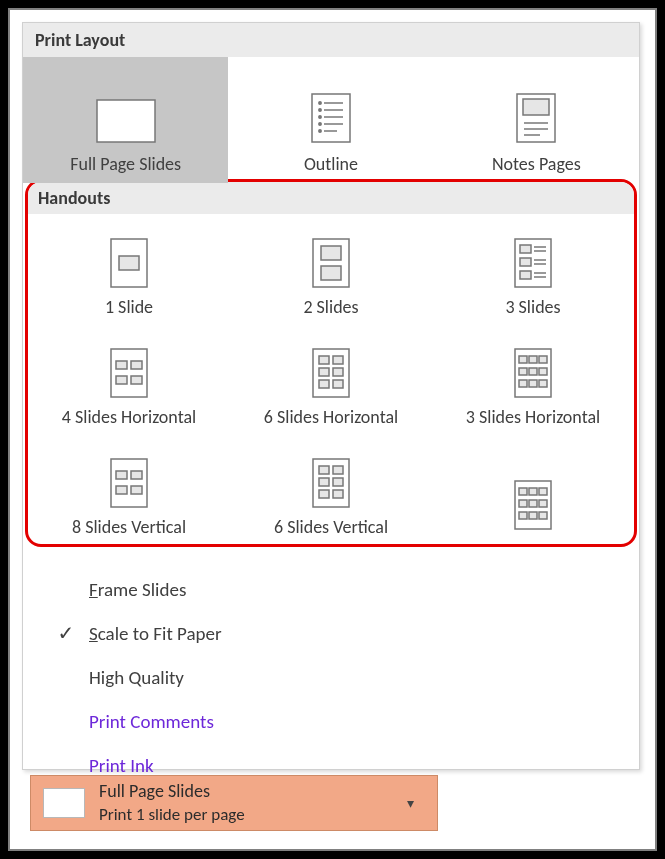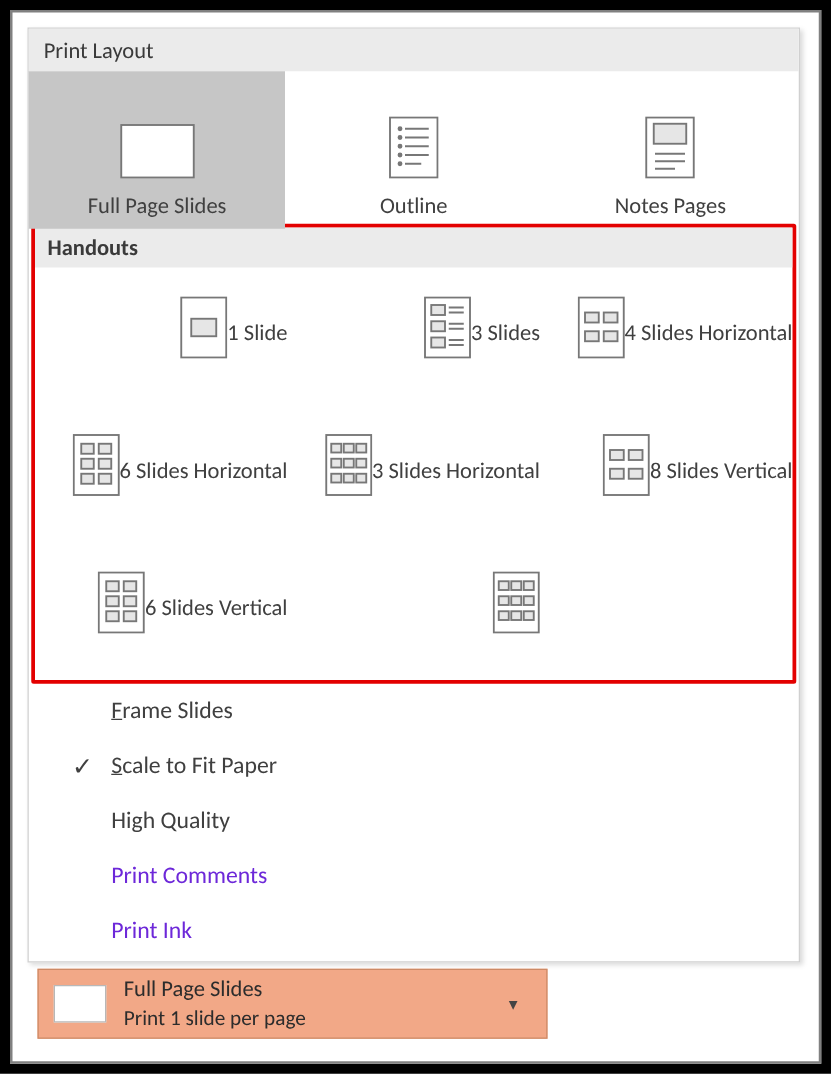--- a/index.html
+++ b/index.html
@@ -24,21 +24,21 @@
     left: 12px; top: 12px;
     width: 618px;
     height: 748px;
     background: #fff;
     border: 1px solid #d0d0d0;
     box-shadow: 2px 2px 4px rgba(0,0,0,0.15);
   }
   .section-header {
     background: #ebebeb;
     font-size: 18px;
-    font-weight: 400;
+    font-weight: 700;
     color: #3a3a3a;
     padding: 6px 12px;
   }
   .top-row {
     display: flex;
     height: 126px;
   }
   .layout-option {
     flex: 1;
     display: flex;
@@ -54,53 +54,54 @@
     background: #c6c6c6;
   }
   .icon-box {
     stroke: #777; stroke-width: 1.5;
     fill: #fff;
     margin-bottom: 10px;
   }
   .layout-option.selected rect { fill: #fff; }
   .handouts-box {
     border: 3px solid #e30000;
-    border-radius: 2px;
+    border-radius: 16px;
     margin: -4px 2px 2px 2px;
     overflow: hidden;
   }
   .handouts-header {
     background: #ebebeb;
     font-size: 18px;
     font-weight: 600;
     color: #3a3a3a;
     padding: 5px 10px;
   }
   .handouts-grid {
     display: grid;
     grid-template-columns: repeat(3, 1fr);
     grid-template-rows: repeat(3, 110px);
     gap: 0;
   }
   .handout-cell {
     display: flex;
+    flex-direction: column;
     align-items: center;
     justify-content: flex-end;
     padding-bottom: 6px;
     font-size: 18px;
     color: #404040;
   }
   .handout-cell svg { margin-bottom: 8px; }
 
   .options-list {
     padding: 8px 0 4px 0;
   }
   .option-item {
     display: flex;
-    align-items: flex-start;
+    align-items: flex-end;
     height: 44px;
     font-size: 19px;
     color: #404040;
     padding-left: 20px;
   }
   .option-item.disabled { color: #6d28d9; }
   .check-col {
     width: 46px;
     font-size: 20px;
     text-align: center;
@@ -183,20 +184,28 @@
       <div class="handouts-grid">
 
         <div class="handout-cell">
           <svg class="icon-box" width="38" height="50">
             <rect x="1" y="1" width="36" height="48"></rect>
             <rect x="9" y="18" width="20" height="14" fill="#e6e6e6"></rect>
           </svg>
           <span>1 Slide</span>
         </div>
 
+        <div class="handout-cell">
+          <svg class="icon-box" width="38" height="50">
+            <rect x="1" y="1" width="36" height="48"></rect>
+            <rect x="9" y="8" width="20" height="14" fill="#e6e6e6"></rect>
+            <rect x="9" y="28" width="20" height="14" fill="#e6e6e6"></rect>
+          </svg>
+          <span>2 Slides</span>
+        </div>
 
         <div class="handout-cell">
           <svg class="icon-box" width="38" height="50">
             <rect x="1" y="1" width="36" height="48"></rect>
             <rect x="6" y="7" width="11" height="8" fill="#e6e6e6"></rect>
             <rect x="6" y="20" width="11" height="8" fill="#e6e6e6"></rect>
             <rect x="6" y="33" width="11" height="8" fill="#e6e6e6"></rect>
             <line x1="20" y1="9" x2="32" y2="9"></line>
             <line x1="20" y1="13" x2="32" y2="13"></line>
             <line x1="20" y1="22" x2="32" y2="22"></line>

